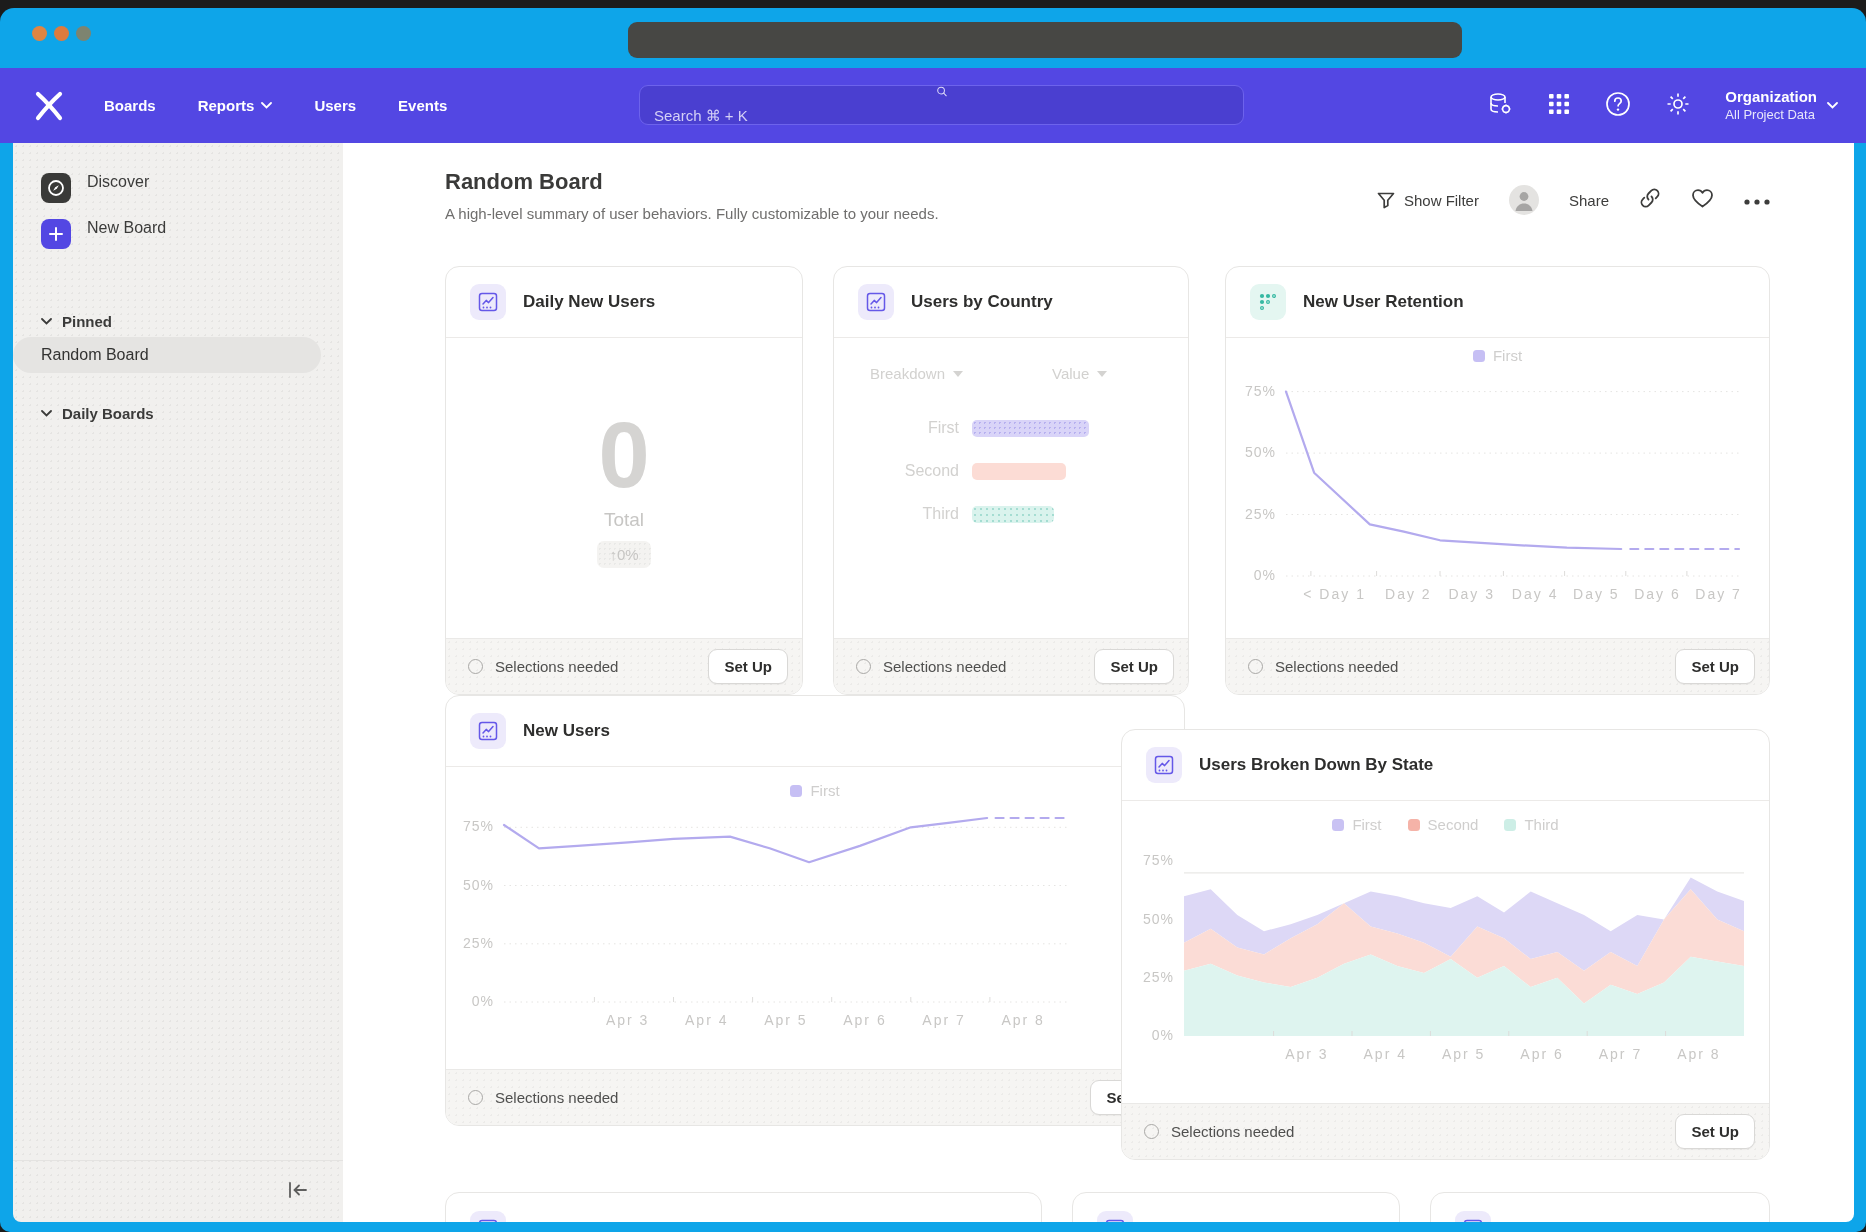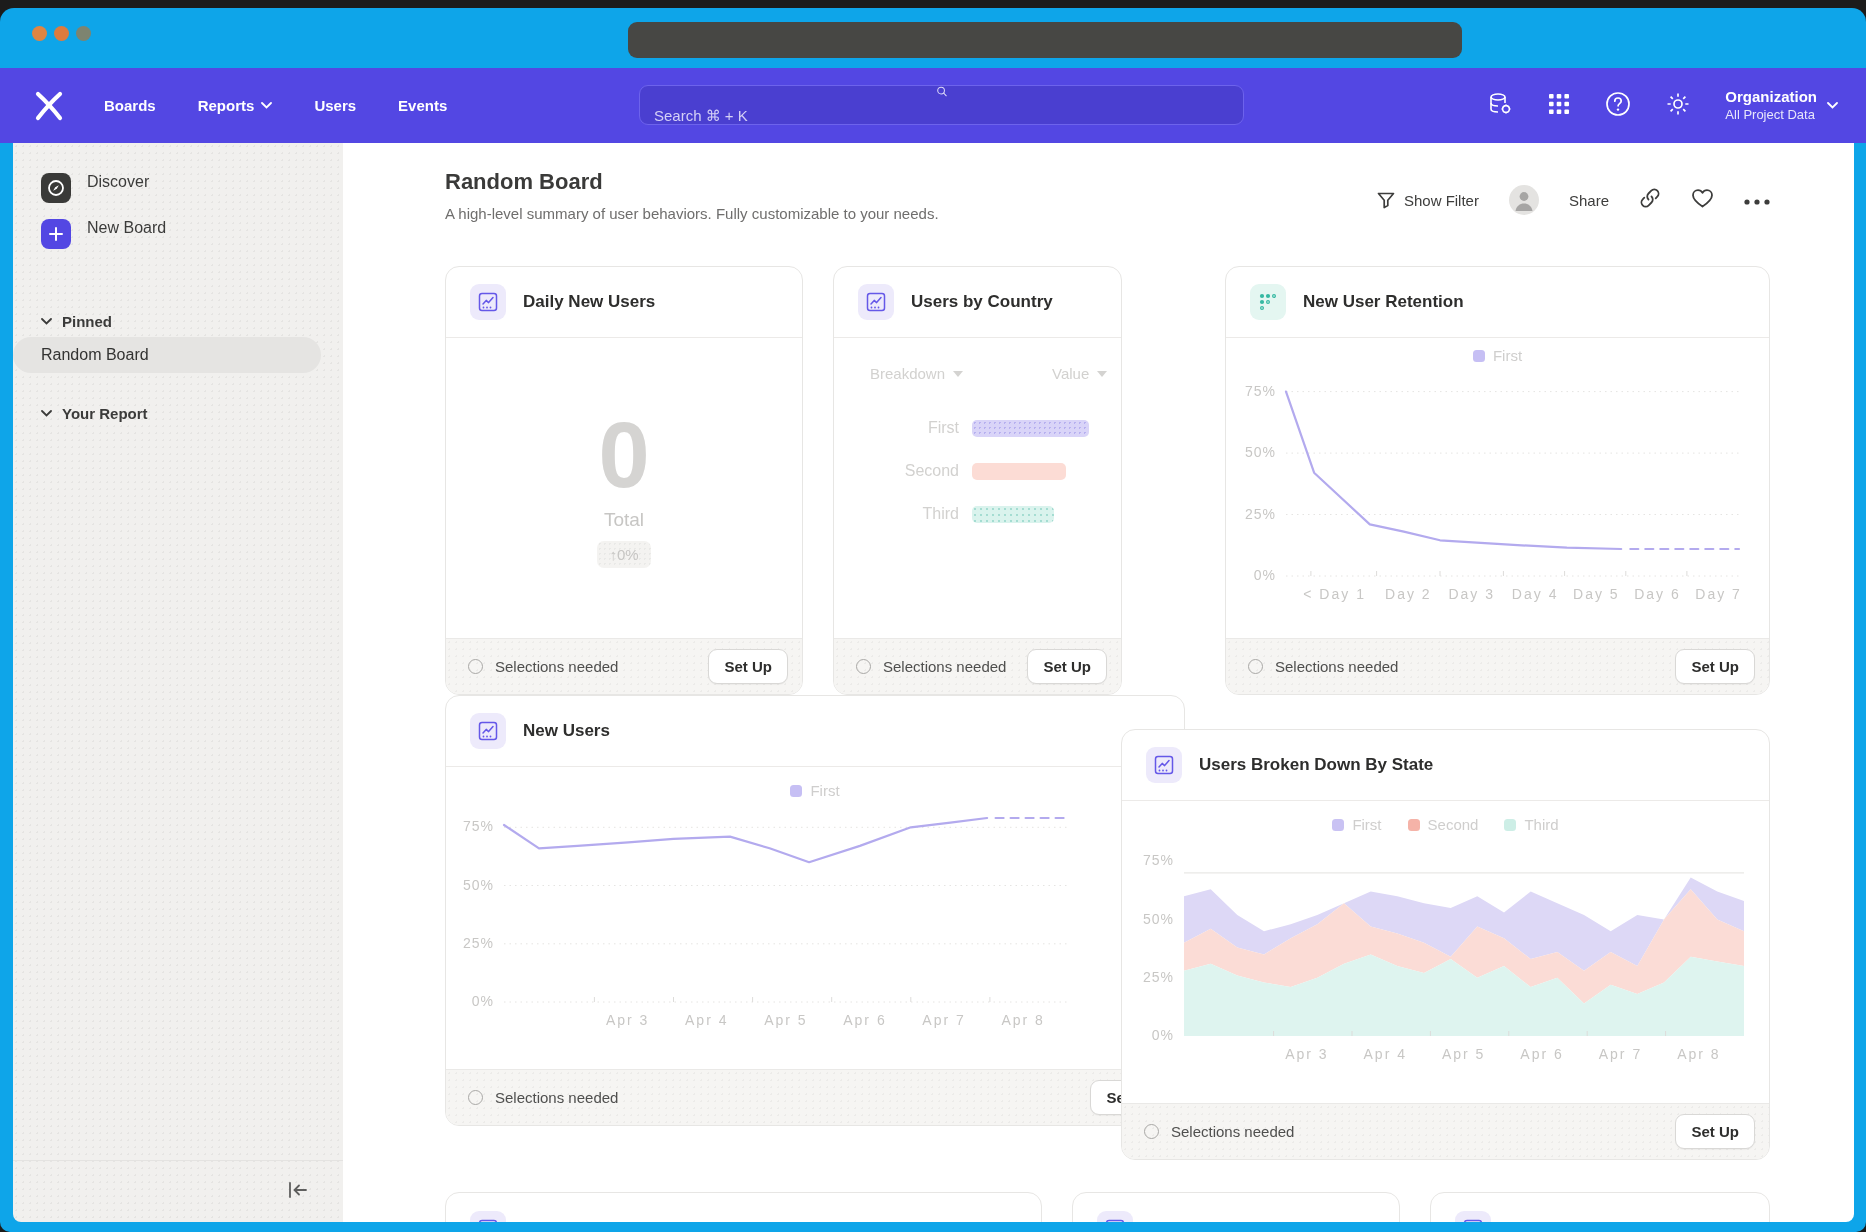--- a/index.html
+++ b/index.html
@@ -202,21 +202,21 @@
         <span>Pinned</span>
       </div>
       <div class="sel-pill">
         <span>Random Board</span>
       </div>
       <div style="height:24px"></div>
       <div class="sec-head">
         <svg width="11" height="7" viewBox="0 0 11 7">
             <path d="M1 1l4.5 4.5L10 1" stroke="#3b3b3a" stroke-width="1.8" fill="none" stroke-linecap="round"></path>
           </svg>
-        <span>Your Report</span>
+        <span>Daily Boards</span>
       </div>
     </div>
     <div class="side-bottom">
       <span>
         <svg width="22" height="18" viewBox="0 0 22 18" fill="none" stroke="#5f5f5e" stroke-width="1.8" stroke-linecap="round">
           <path d="M3 2v14"></path>
             <path d="M19 9H8"></path>
             <path d="M12 4.5 7.5 9l4.5 4.5"></path>
         </svg>
       </span>
@@ -279,21 +279,21 @@
         <div class="total-lbl">Total</div>
         <div class="delta-badge">↑0%</div>
       </div>
       <div class="card-foot">
         <span class="radio-c"></span>
         <span class="foot-lbl">Selections needed</span>
         <button class="setup-btn">Set Up</button>
       </div>
     </div>
 
-    <div class="card" style="left:490px; top:123px; width:289px; height:429px;">
+    <div class="card" style="left:490px; top:123px; width:356px; height:429px;">
       <div class="card-head">
         <span class="card-ic">
           <svg width="20" height="20" viewBox="0 0 20 20" fill="none" stroke="#6558e8" stroke-width="1.5">
             <rect x="1.5" y="1.5" width="17" height="17" rx="2.5"></rect>
             <path d="M5 12l3.2-3.6 2.4 2.2 4.4-5" stroke-linecap="round" stroke-linejoin="round"></path>
             <path d="M5.5 15.5h.01M9 15.5h.01M12.5 15.5h.01" stroke-width="1.8" stroke-linecap="round"></path>
           </svg>
         </span>
         <span class="card-title">Users by Country</span>
       </div>

